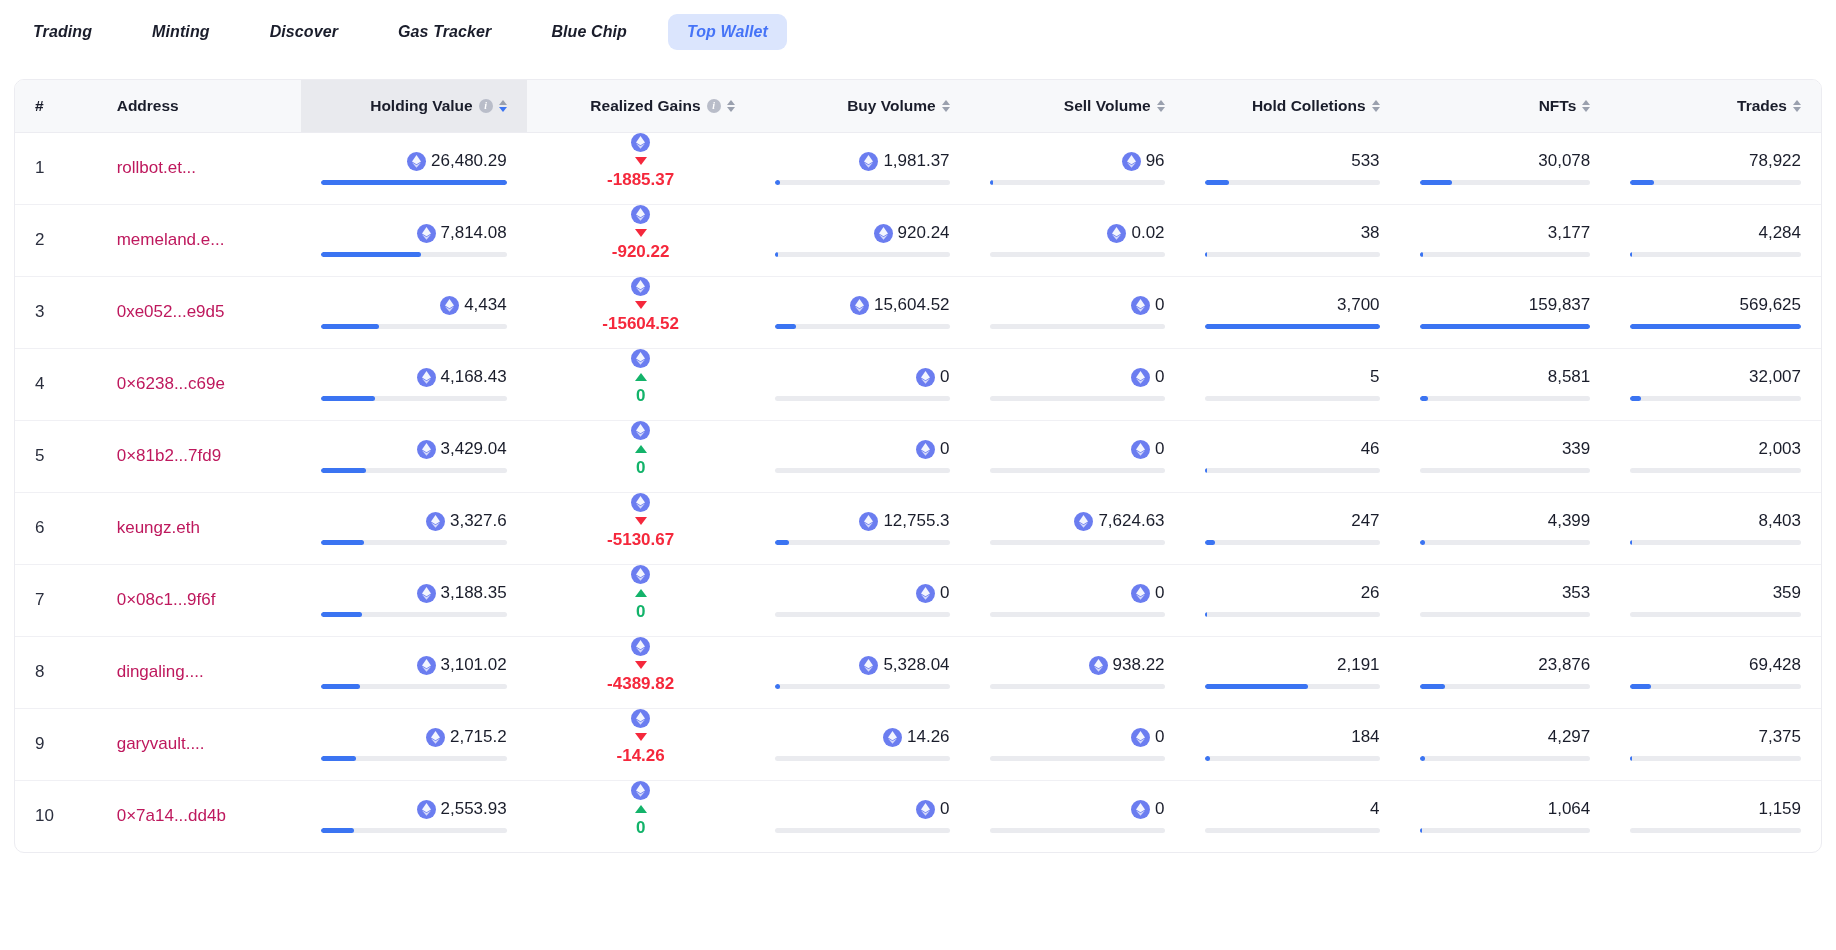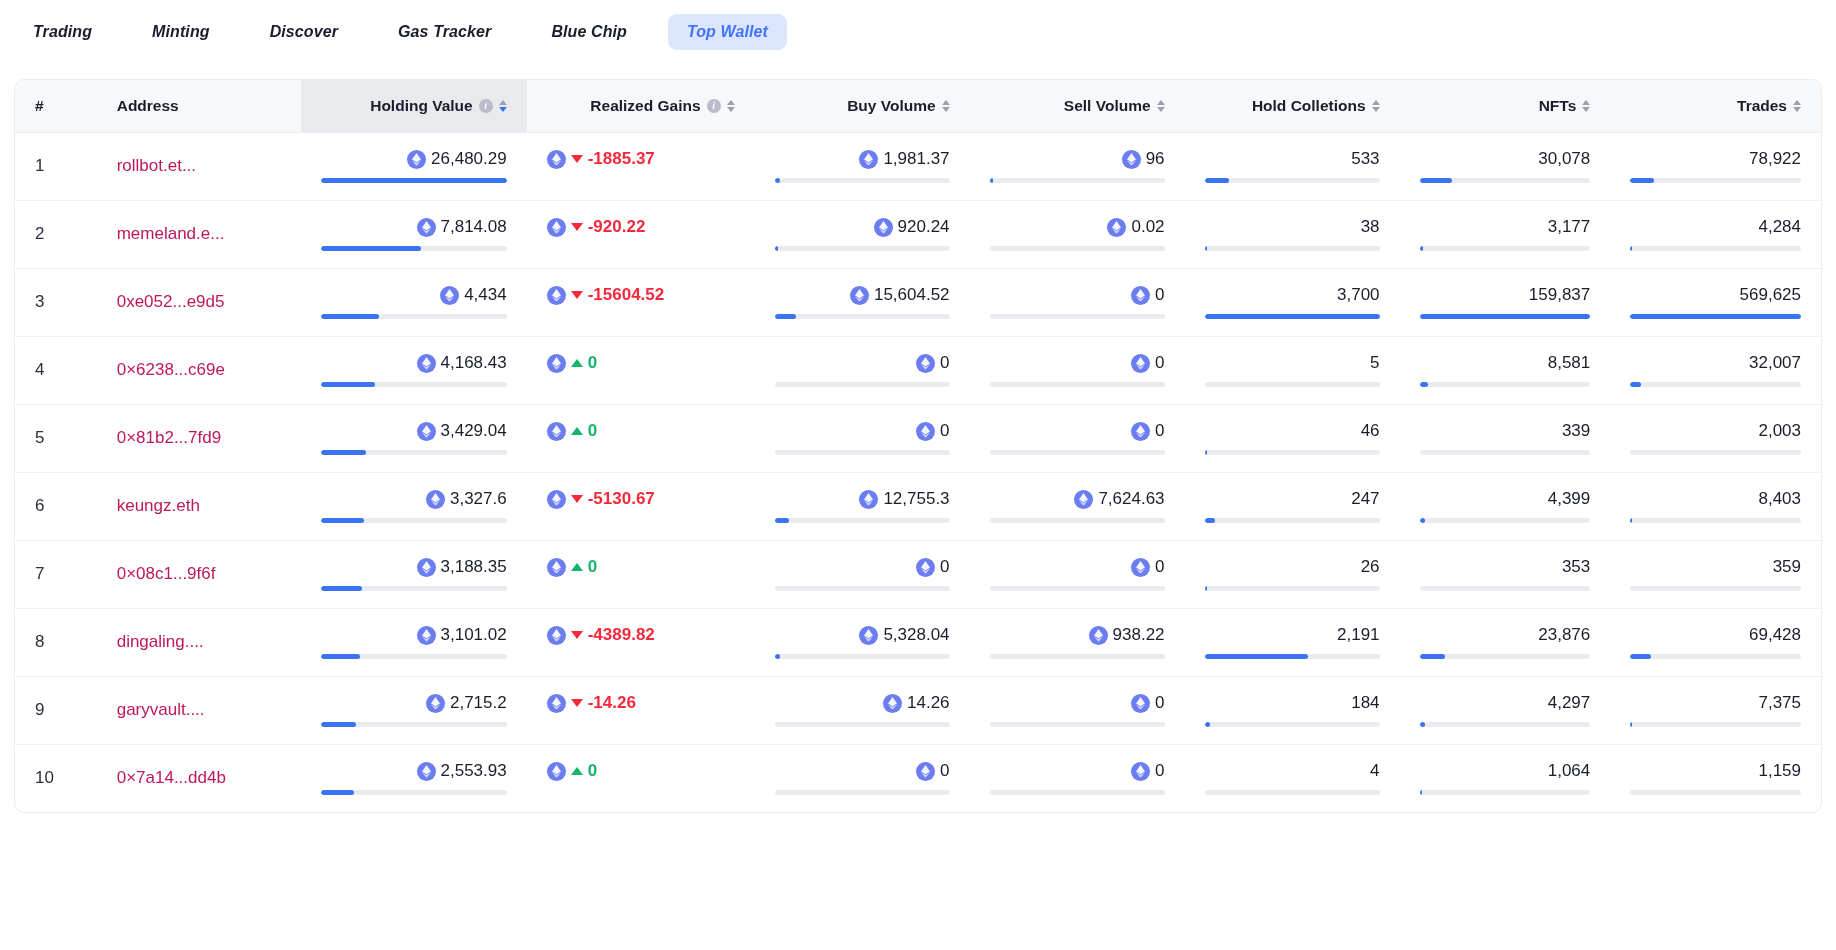--- a/index.html
+++ b/index.html
@@ -125,21 +125,21 @@
   .cell-stack { position: relative; padding-bottom: 14px; }
   .cell-val {
     display: flex;
     align-items: center;
     justify-content: flex-end;
     gap: 5px;
     white-space: nowrap;
     font-size: 17px;
     line-height: 20px;
   }
-  .cell-val.center { justify-content: flex-start; }
+  .cell-val.center { justify-content: flex-start; flex-direction: column; }
 
   
   .eth {
     width: 19px; height: 19px;
     border-radius: 50%;
     background: #6b7df0;
     display: inline-flex;
     align-items: center;
     justify-content: center;
     flex: none;

